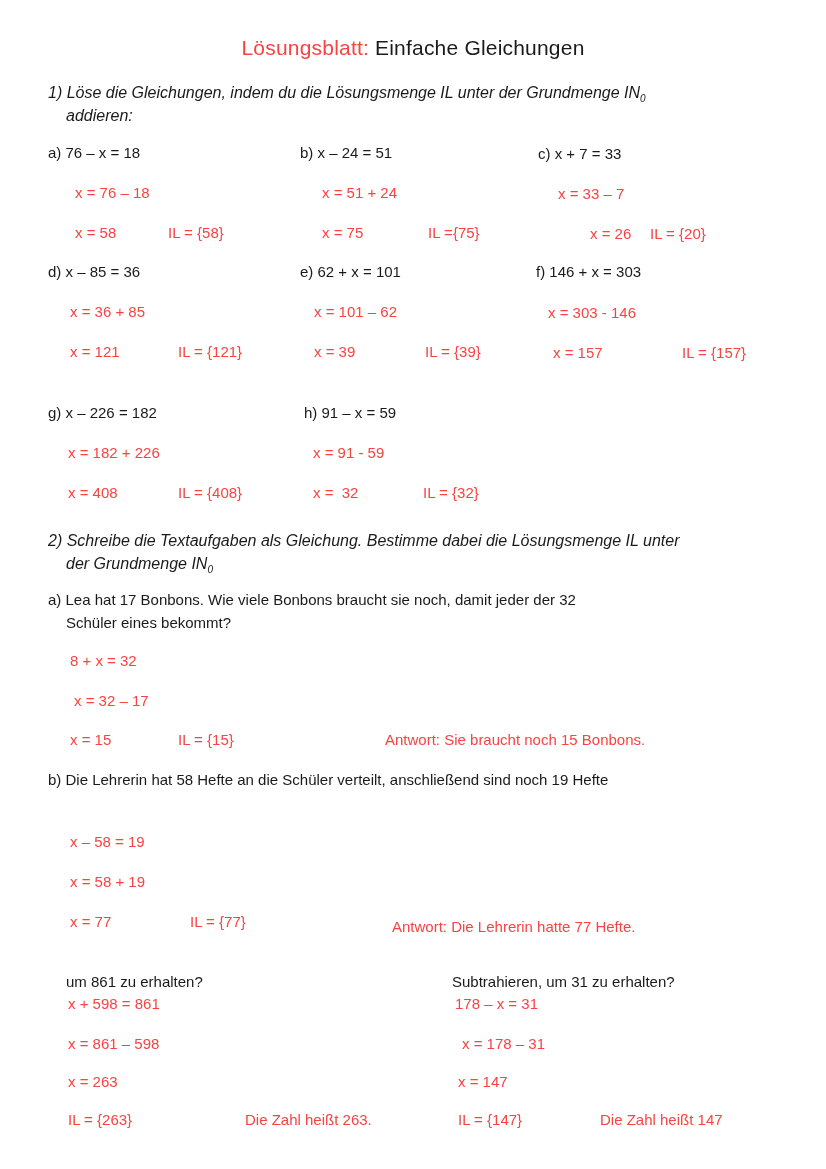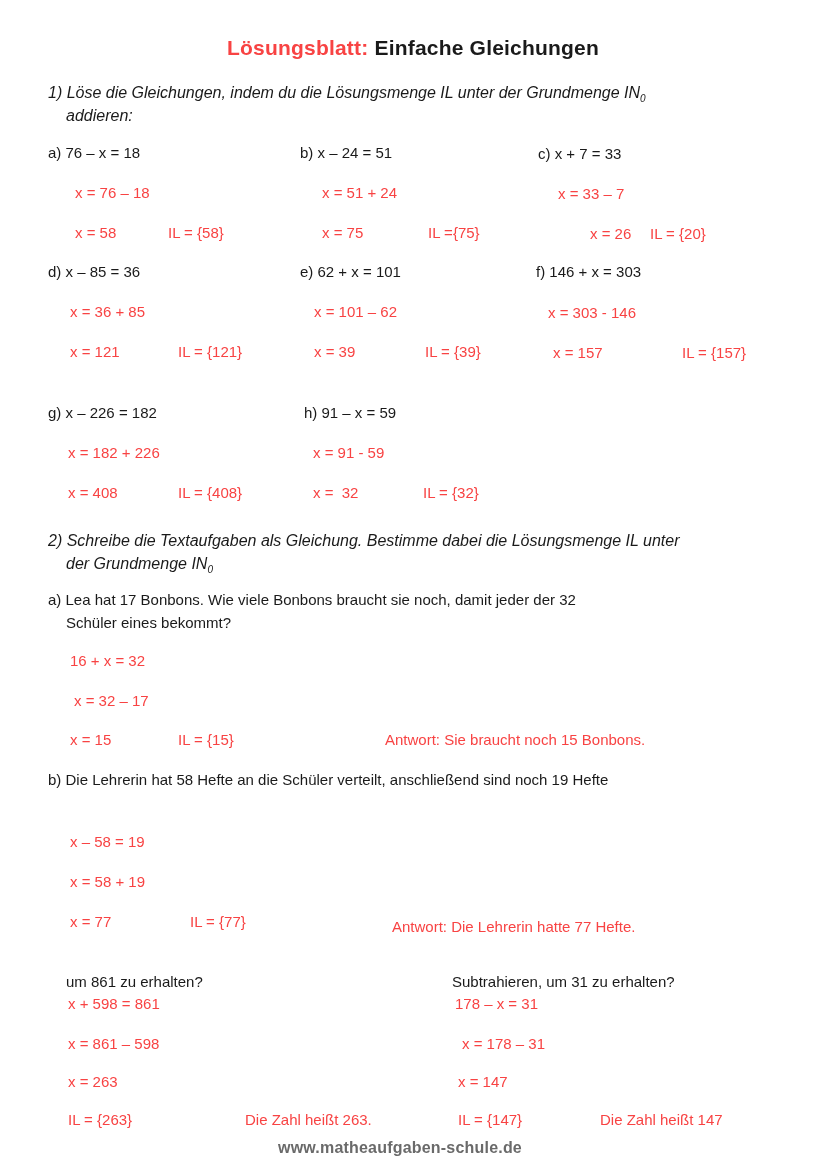--- a/index.html
+++ b/index.html
@@ -26,21 +26,21 @@
     white-space: pre;
   }
   .red { color: var(--accent); }
   .it { font-style: italic; font-size: 16px; }
   .title {
     position: absolute;
     top: 36px;
     left: 0;
     width: 100%;
     text-align: center;
-    font-weight: bold;
+    font-weight: normal;
     font-size: 21px;
     letter-spacing: 0.2px;
     white-space: pre;
   }
   .title .red-part { color: var(--accent); }
   sub { font-size: 10px; line-height: 0; }
   .footer {
     position: absolute;
     top: 1139px;
     left: 278px;
@@ -99,21 +99,21 @@
   <div class="ln" style="left:304px;top:403px">h) 91 – x = 59</div>
   <div class="ln red" style="left:313px;top:443px">x = 91 - 59</div>
   <div class="ln red" style="left:313px;top:483px">x =  32</div>
   <div class="ln red" style="left:423px;top:483px">IL = {32}</div>
 
   <div class="ln it" style="left:48px;top:531px">2) Schreibe die Textaufgaben als Gleichung. Bestimme dabei die Lösungsmenge IL unter</div>
   <div class="ln it" style="left:66px;top:554px"><span>der Grundmenge IN</span><sub>0</sub></div>
 
   <div class="ln" style="left:48px;top:590px">a) Lea hat 17 Bonbons. Wie viele Bonbons braucht sie noch, damit jeder der 32</div>
   <div class="ln" style="left:66px;top:613px">Schüler eines bekommt?</div>
-  <div class="ln red" style="left:70px;top:651px">16 + x = 32</div>
+  <div class="ln red" style="left:70px;top:651px">8 + x = 32</div>
   <div class="ln red" style="left:74px;top:691px">x = 32 – 17</div>
   <div class="ln red" style="left:70px;top:730px">x = 15</div>
   <div class="ln red" style="left:178px;top:730px">IL = {15}</div>
   <div class="ln red" style="left:385px;top:730px">Antwort: Sie braucht noch 15 Bonbons.</div>
 
   <div class="ln" style="left:48px;top:770px">b) Die Lehrerin hat 58 Hefte an die Schüler verteilt, anschließend sind noch 19 Hefte</div>
   <div class="ln red" style="left:70px;top:832px">x – 58 = 19</div>
   <div class="ln red" style="left:70px;top:872px">x = 58 + 19</div>
   <div class="ln red" style="left:70px;top:912px">x = 77</div>
   <div class="ln red" style="left:190px;top:912px">IL = {77}</div>
@@ -126,15 +126,14 @@
   <div class="ln red" style="left:68px;top:1110px">IL = {263}</div>
   <div class="ln red" style="left:245px;top:1110px">Die Zahl heißt 263.</div>
 
   <div class="ln" style="left:452px;top:972px">Subtrahieren, um 31 zu erhalten?</div>
   <div class="ln red" style="left:455px;top:994px">178 – x = 31</div>
   <div class="ln red" style="left:462px;top:1034px">x = 178 – 31</div>
   <div class="ln red" style="left:458px;top:1072px">x = 147</div>
   <div class="ln red" style="left:458px;top:1110px">IL = {147}</div>
   <div class="ln red" style="left:600px;top:1110px">Die Zahl heißt 147</div>
 
-  <div class="footer">www.matheaufgaben-schule.de</div>
 
 </div>
 
 </body></html>

